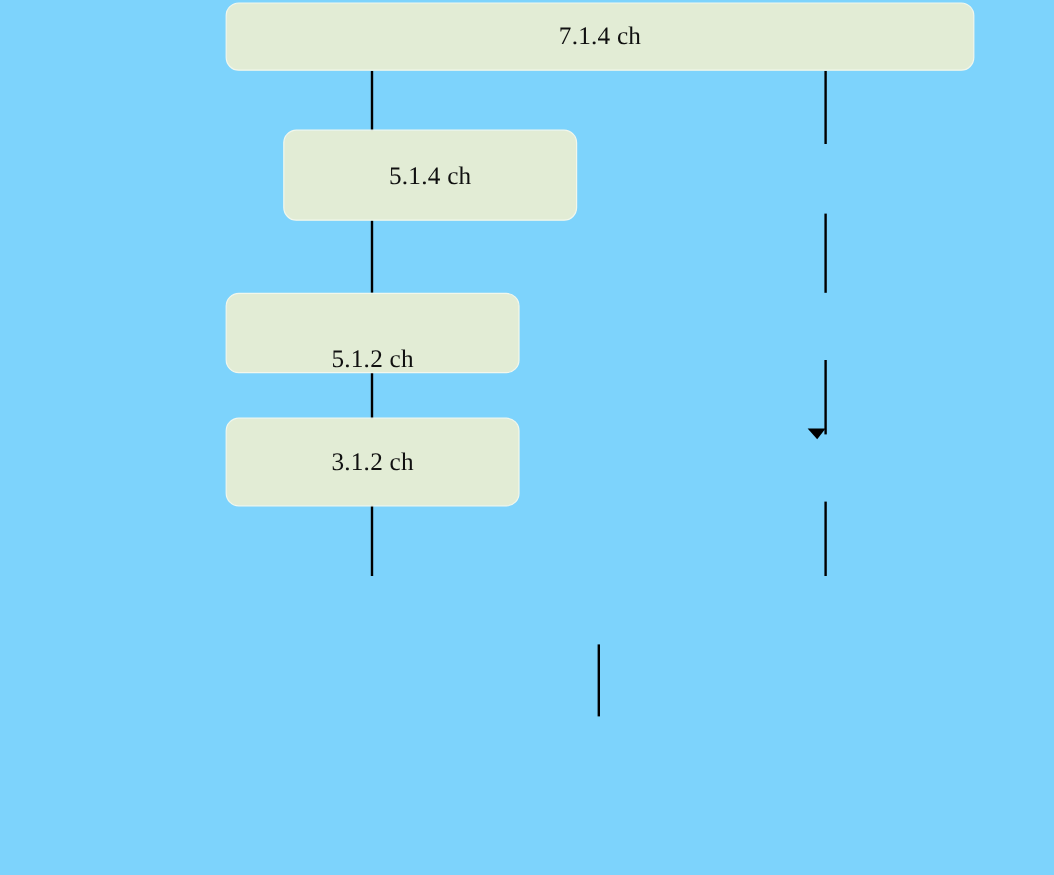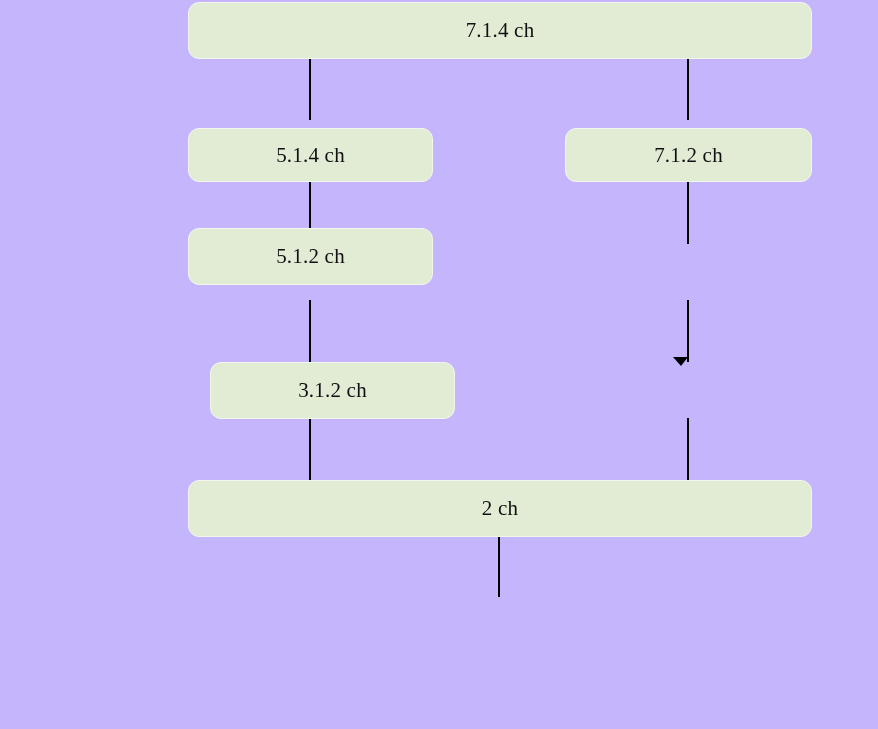--- a/index.html
+++ b/index.html
@@ -11,21 +11,21 @@
   body {
     width: 878px;
     height: 729px;
     overflow: hidden;
     font-family: "Liberation Serif", "DejaVu Serif", serif;
   }
   #diagram-canvas {
     position: relative;
     width: 878px;
     height: 729px;
-    background: #c4b5fd;
+    background: #7dd3fc;
   }
   .edge-layer {
     position: absolute;
     left: 0;
     top: 0;
     width: 878px;
     height: 729px;
     pointer-events: none;
   }
   .node {
@@ -49,23 +49,23 @@
     text-align: center;
   }
   
   .node.wide { left: 188px; width: 624px; }
   
   .node.col-left  { left: 188px; width: 245px; }
   .node.col-right { left: 565px; width: 247px; }
 
   
   .row-top    { top: 2px;   height: 57px; border-top-left-radius: 11px; border-top-right-radius: 11px; }
-  .row-2      { top: 128px; height: 54px; }
-  .row-3      { top: 228px; height: 57px; }
-  .row-4      { top: 362px; height: 57px; margin-left: 22px; }
+  .row-2      { top: 108px; height: 76px; margin-left: 48px; }
+  .row-3      { top: 244px; height: 67px; align-items: flex-end; }
+  .row-4      { top: 348px; height: 74px; }
   .row-5      { top: 480px; height: 57px; }
   .row-6      { top: 597px; height: 58px; }
 </style>
 </head>
 <body>
 
 <div id="diagram-canvas">
 
   <svg class="edge-layer" viewBox="0 0 878 729" width="878" height="729" aria-hidden="true">
     <g stroke="#000000" fill="#000000" stroke-width="2">
@@ -84,32 +84,26 @@
   </svg>
 
   <div class="node wide row-top">
     <span class="node-label">7.1.4 ch</span>
   </div>
 
   <div class="node col-left row-2">
     <span class="node-label">5.1.4 ch</span>
   </div>
 
-  <div class="node col-right row-2">
-    <span class="node-label">7.1.2 ch</span>
-  </div>
 
   <div class="node col-left row-3">
     <span class="node-label">5.1.2 ch</span>
   </div>
 
 
   <div class="node col-left row-4">
     <span class="node-label">3.1.2 ch</span>
   </div>
 
 
-  <div class="node wide row-5">
-    <span class="node-label">2 ch</span>
-  </div>
 
 
 </div>
 
 </body></html>

